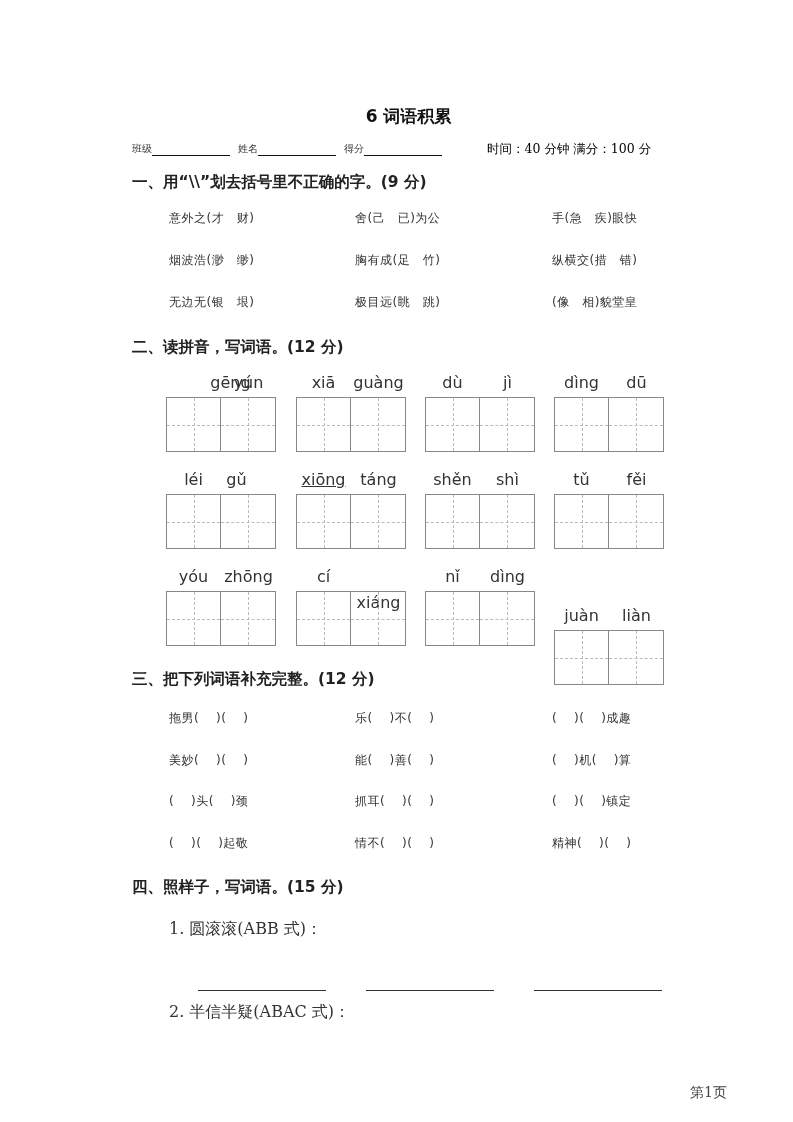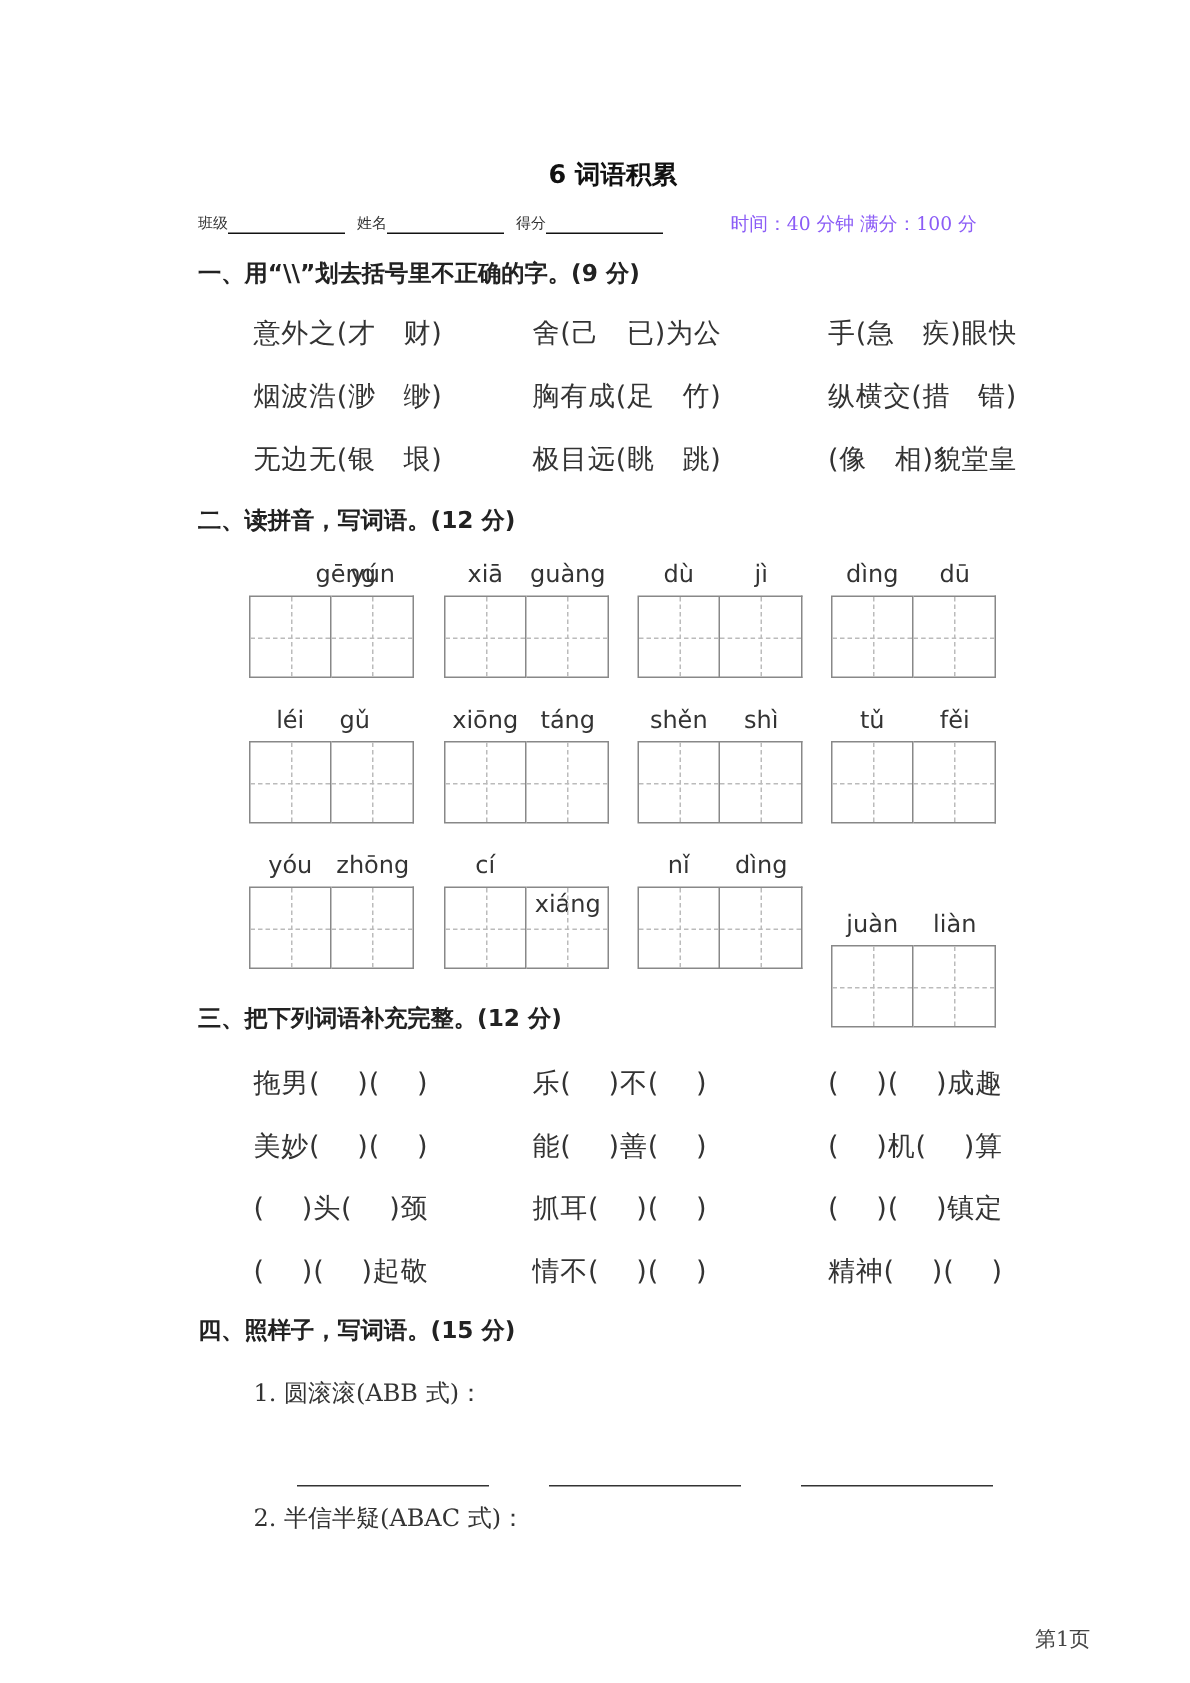--- a/index.html
+++ b/index.html
@@ -8,25 +8,25 @@
     font-family: "DejaVu Serif", "Liberation Serif", serif; color: #222;
   }
   .abs { position: absolute; white-space: nowrap; padding-left: 12px; }
   .title {
     left: 0; width: 793px; top: 105px; text-align: center;
     font-family: "DejaVu Sans", sans-serif; font-weight: bold; font-size: 17px; color: #111;
   }
   .info-row { top: 138px; left: 120px; font-size: 15px; color: #333; display: flex; align-items: flex-end; }
   .info-label { font-family: "DejaVu Sans", sans-serif; font-size: 10px; }
   .blank { display: inline-block; width: 78px; border-bottom: 1.6px solid #111; height: 17px; margin-right: 8px; }
-  .meta { position: absolute; left: 487px; top: 141px; font-size: 12.5px; color: #8b5cf6; font-family: "DejaVu Serif", serif; }
+  .meta { position: absolute; left: 487px; top: 141px; font-size: 12.5px; color: #000000; font-family: "DejaVu Serif", serif; }
   .section-title {
     left: 120px; font-family: "DejaVu Sans", sans-serif; font-weight: bold; font-size: 15.5px; color: #222;
   }
-  .item { font-size: 18px; color: #333; font-family: "DejaVu Sans", sans-serif; letter-spacing: 0.5px; }
+  .item { font-size: 12px; color: #333; font-family: "DejaVu Sans", sans-serif; letter-spacing: 0.5px; }
   .grid-group { position: absolute; width: 110px; height: 55px; }
   .pinyin { position: absolute; top: -24px; width: 55px; text-align: center; font-family: "DejaVu Sans", sans-serif; font-size: 16px; color: #333; }
   .cell { position: absolute; top: 0; width: 55px; height: 55px; box-sizing: border-box; border: 1.5px solid #888; }
   .cell.c2 { border-left: none; }
   .dash-v { position: absolute; left: 50%; top: 0; bottom: 0; border-left: 1px dashed #bbb; }
   .dash-h { position: absolute; top: 50%; left: 0; right: 0; border-top: 1px dashed #bbb; }
   .underline { display: inline-block; width: 128px; border-bottom: 1px solid #333; height: 1px; }
   .sub-item { font-size: 16px; color: #333; font-family: "DejaVu Serif", serif; }
   .page-num { left: 678px; top: 1084px; font-size: 14px; color: #444; }
 </style>
@@ -116,21 +116,21 @@
         <div class="dash-v"></div>
         <div class="dash-h"></div>
       </div>
       <div class="pinyin" style="left: 43px;">gǔ</div>
       <div class="cell c2" style="left: 55px;">
         <div class="dash-v"></div>
         <div class="dash-h"></div>
       </div>
     </div>
     <div class="grid-group" style="left: 296px; top: 494px;">
-      <div class="pinyin" style="left: 0px;">xiōng</div>
+      <div class="pinyin" style="left: 0px; text-decoration: underline;">xiōng</div>
       <div class="cell" style="left: 0px;">
         <div class="dash-v"></div>
         <div class="dash-h"></div>
       </div>
       <div class="pinyin" style="left: 55px;">táng</div>
       <div class="cell c2" style="left: 55px;">
         <div class="dash-v"></div>
         <div class="dash-h"></div>
       </div>
     </div>

